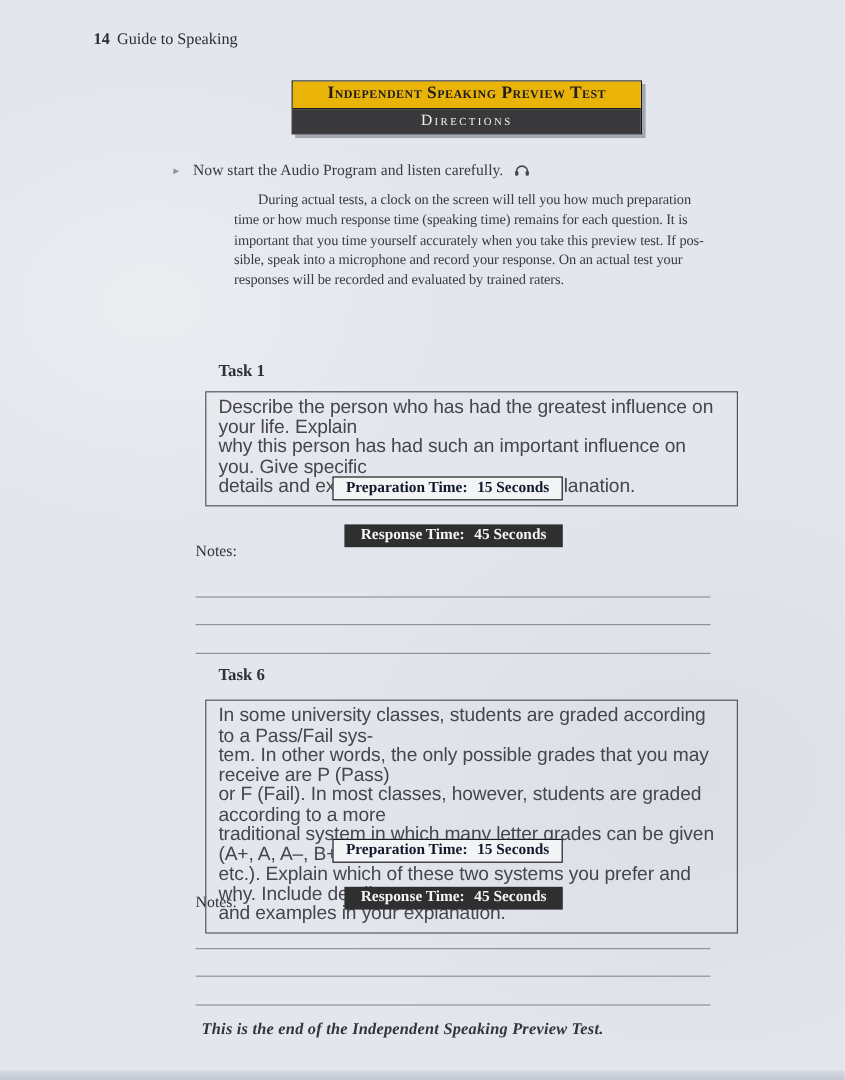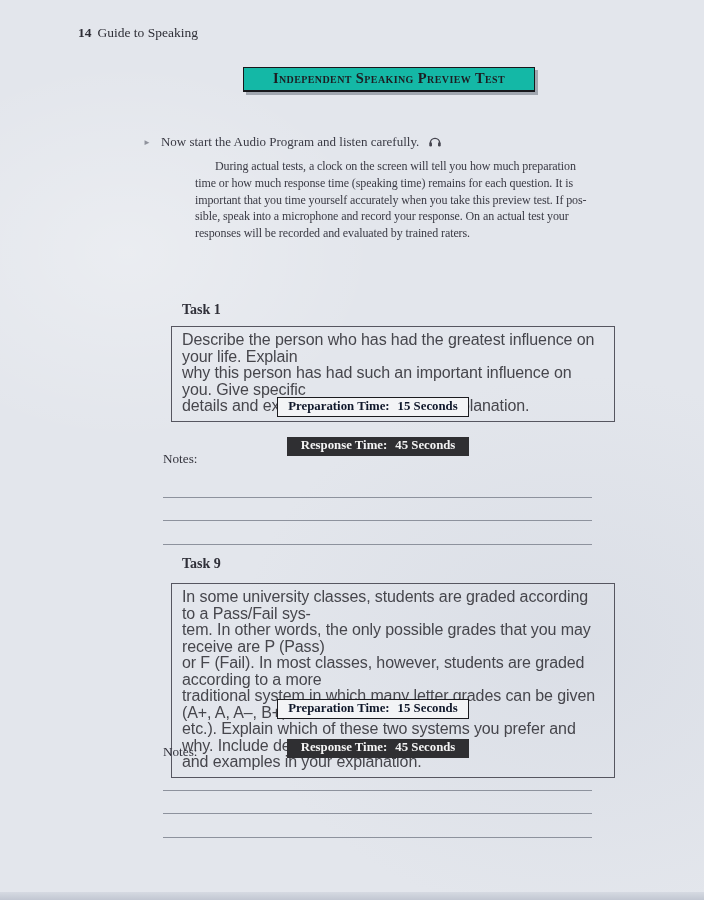--- a/index.html
+++ b/index.html
@@ -15,21 +15,21 @@
   .bottom-edge { position:absolute; left:0; bottom:0; width:704px; height:8px;
     background:linear-gradient(#d6dae2, #c2c7d2); }
 
   .header { position:absolute; left:78px; top:25px; font-size:13.5px; color:#2e2e36; }
   .header .pagenum { font-weight:bold; margin-right:6px; }
 
   .title-box { position:absolute; left:243px; top:67px; width:290px;
     border:1px solid #17171b; box-shadow:3px 3px 0 rgba(108,114,127,0.55); background:#f6f7f8; }
   .title-row { padding:2px 4px 3px; text-align:center; font-weight:bold;
     font-variant:small-caps; font-size:14.5px; letter-spacing:0.4px; color:#1d1d22;
-    border-bottom:1px solid #17171b; background:#14b8a6; }
+    border-bottom:1px solid #17171b; background:#eab308; }
   .dir-row { background:#39393c; color:#efefef; text-align:center;
     font-variant:small-caps; font-size:13px; letter-spacing:2px; padding:1px 0 3px; }
 
   .audio-line { position:absolute; left:143px; top:134px; font-size:13px; color:#3a3a44; }
   .arrow-bullet { display:inline-block; font-size:8px; color:#8f929c; vertical-align:1.5px; margin-right:10px; }
   .hp-icon { vertical-align:-2px; margin-left:5px; }
 
   .intro { position:absolute; left:163px; top:158px; width:465px;
     font-size:12px; line-height:16.8px; letter-spacing:-0.1px; color:#3a3a44; }
   .intro p { margin:0; white-space:pre-line; }
@@ -72,20 +72,21 @@
 <body>
 
 <div class="page">
 
   <div class="header">
     <span class="pagenum">14</span><span>Guide to Speaking</span>
   </div>
 
   <div class="title-box">
     <div class="title-row">Independent Speaking Preview Test</div>
+    <div class="dir-row">Directions</div>
   </div>
 
   <div class="audio-line">
     <span class="arrow-bullet">►</span><span>Now start the Audio Program and listen carefully.</span>
     <svg class="hp-icon" width="14" height="13" viewBox="0 0 16 15">
       <path d="M2.6 9.5 a5.4 5.6 0 0 1 10.8 0" fill="none" stroke="#45454f" stroke-width="1.6"></path>
       <rect x="1.4" y="8.4" width="3.1" height="4.8" rx="1.5" fill="#45454f"></rect>
       <rect x="11.5" y="8.4" width="3.1" height="4.8" rx="1.5" fill="#45454f"></rect>
     </svg>
   </div>
@@ -112,21 +113,21 @@
     </div>
   </div>
 
   <div class="notes" id="notes1">
     <div class="notes-label">Notes:</div>
     <div class="note-line l1"></div>
     <div class="note-line l2"></div>
     <div class="note-line l3"></div>
   </div>
 
-  <div class="task-heading" id="task2-heading">Task 9</div>
+  <div class="task-heading" id="task2-heading">Task 6</div>
   <div class="prompt-box" id="task2-box">In some university classes, students are graded according to a Pass/Fail sys-
 tem. In other words, the only possible grades that you may receive are P (Pass)
 or F (Fail). In most classes, however, students are graded according to a more
 traditional system in which many letter grades can be given (A+, A, A–, B+,
 etc.). Explain which of these two systems you prefer and why. Include details
 and examples in your explanation.</div>
 
   <div class="timebox" id="timebox2">
     <div class="prep-row">
       <span>Preparation Time:</span><span class="time-value">15 Seconds</span>
@@ -136,15 +137,16 @@
     </div>
   </div>
 
   <div class="notes" id="notes2">
     <div class="notes-label">Notes:</div>
     <div class="note-line l1"></div>
     <div class="note-line l2"></div>
     <div class="note-line l3"></div>
   </div>
 
+  <div class="footer">This is the end of the Independent Speaking Preview Test.</div>
 
   <div class="bottom-edge"></div>
 </div>
 
 </body></html>

